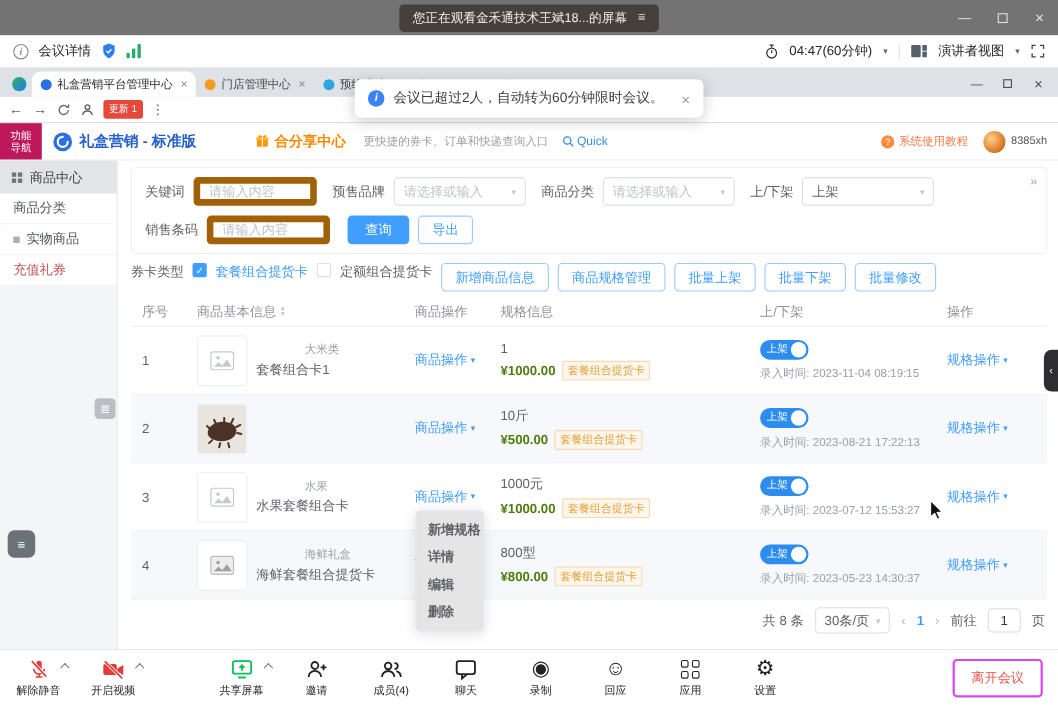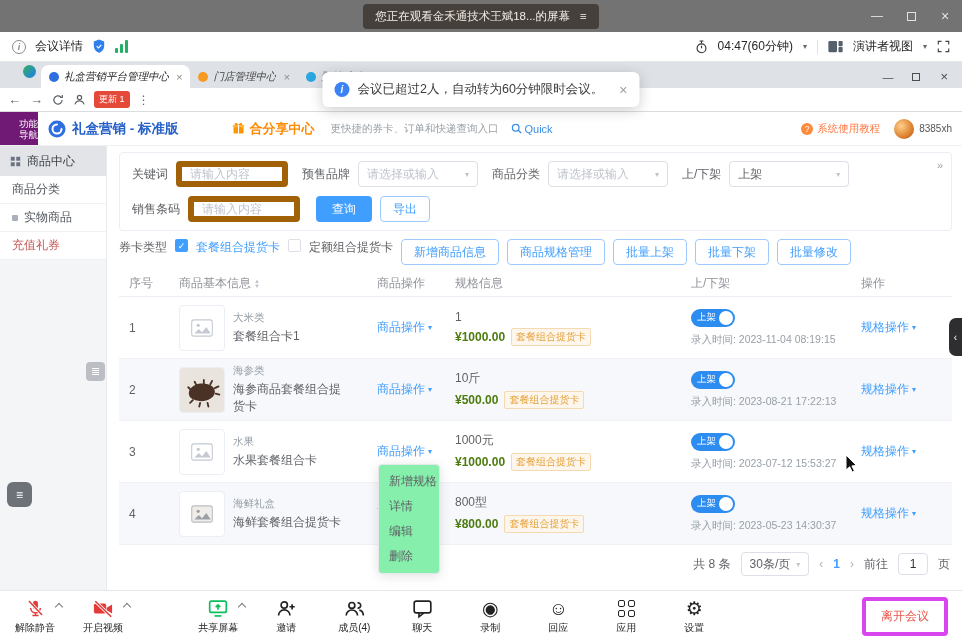--- a/index.html
+++ b/index.html
@@ -20,21 +20,21 @@
   .info-circ { width:14px; height:14px; border-radius:50%; border:1.3px solid #8a8a8a; color:#8a8a8a; font-size:9px;
                display:inline-flex; align-items:center; justify-content:center; font-style:italic; font-weight:bold; }
   .sig { display:flex; align-items:flex-end; gap:2px; height:13px; }
   .sig i { width:3px; background:#23b066; border-radius:1px; display:block; }
   .mb-right { margin-left:auto; display:flex; align-items:center; gap:10px; }
   .divider { width:1px; height:14px; background:#e2e2e2; }
   .mini-caret { font-size:8px; color:#666; }
 
   
   .screen { flex:1; min-height:0; position:relative; background:#dee1e6; display:flex; flex-direction:column; }
-  .tabstrip { flex:0 0 26px; display:flex; padding:3px 4px 0 20px; background:#dee1e6;font-style:italic; }
+  .tabstrip { flex:0 0 26px; display:flex; align-items:flex-end; padding:3px 4px 0 8px; background:#dee1e6; }
   .browser-logo { width:13px; height:13px; border-radius:50%; background:linear-gradient(135deg,#35b15c,#1f7cf0); margin:0 5px 5px 3px; flex:0 0 13px; }
   .tab { height:23px; display:flex; align-items:center; gap:5px; padding:0 8px; font-size:10.5px; color:#454545;
          border-radius:8px 8px 0 0; white-space:nowrap; overflow:hidden; max-width:158px; }
   .tab.active { background:#fff; color:#1f1f1f; }
   .tab .fav { width:10px; height:10px; border-radius:50%; flex:0 0 10px; }
   .tab .tab-x { color:#8b8b8b; font-size:11px; margin-left:2px; }
   .tab-label { overflow:hidden; text-overflow:ellipsis; }
   .ts-right { margin-left:auto; display:flex; align-items:center; align-self:center; gap:0; }
   .bwc { width:28px; text-align:center; color:#4c4c4c; font-size:11px; }
   .bwc i { display:inline-block; width:8px; height:8px; border:1px solid #4c4c4c; }
@@ -42,22 +42,22 @@
   .addressbar { flex:0 0 24px; background:#fff; border-bottom:1px solid #dadce0; display:flex; align-items:center; padding:0 8px; gap:9px; }
   .nav-ic { color:#5f6368; font-size:13px; line-height:1; }
   .url-pill { flex:1; height:18px; background:#f1f3f4; border-radius:9px; display:flex; align-items:center; gap:6px; padding:0 10px; font-size:10.5px; color:#2f2f2f; }
   .url-star { margin-left:auto; color:#5f6368; font-size:11px; }
   .ab-right { display:flex; align-items:center; gap:8px; color:#5f6368; font-size:12px; }
   .update-badge { background:#e5493a; color:#fff; font-size:9px; padding:2px 5px; border-radius:3px; white-space:nowrap; }
 
   
   .page { flex:1; min-height:0; background:#fff; display:flex; flex-direction:column; }
   .page-header { flex:0 0 33px; display:flex; align-items:center; border-bottom:1px solid #eef0f2; padding-right:10px; }
-  .nav-box { width:38px; height:33px; flex:0 0 38px; background:#701a75; color:#fff; font-size:9.5px; line-height:11px;
-             display:flex; flex-direction:column; align-items:flex-end; justify-content:center; }
+  .nav-box { width:38px; height:33px; flex:0 0 38px; background:#be185d; color:#fff; font-size:9.5px; line-height:11px;
+             display:flex; flex-direction:column; align-items:center; justify-content:center; }
   .brand { display:flex; gap:6px; margin-left:10px; }
   .brand-name { color:#2760c8; font-weight:bold; font-size:13.5px; }
   .share-center { display:flex; align-items:center; gap:4px; margin-left:52px; color:#ff8a00; font-weight:bold; font-size:13px; }
   .share-hint { color:#9aa0a6; font-size:10.5px; margin-left:16px; }
   .quick { color:#3a8ee6; font-size:11px; display:flex; align-items:center; gap:3px; margin-left:12px;justify-content:center; }
   .tutorial { margin-left:auto; color:#ff7a45; font-size:10.5px; display:flex; align-items:center; gap:4px; }
   .tut-ic { width:12px; height:12px; border-radius:50%; background:#ff8a3c; color:#fff; font-size:8.5px; display:inline-flex; align-items:center; justify-content:center; }
   .user { display:flex; align-items:center; gap:5px; margin-left:14px; font-size:10px; color:#555; }
   .avatar { width:20px; height:20px; border-radius:50%; background:radial-gradient(circle at 35% 35%, #ffd08a, #d97b29 65%, #8a4a12); }
 
@@ -93,41 +93,41 @@
   .table { margin-top:6px; font-size:12px; }
   .thead, .trow { display:grid; grid-template-columns:54px 180px 96px 236px 170px 1fr; align-items:center; }
   .thead { height:26px; color:#909399; border-bottom:1px solid #ebeef5; }
   .th, .c { padding:0 6px; }
   .th-idx, .c-idx { padding-left:10px; }
   .trow { height:62px; border-bottom:1px solid #f0f2f5; color:#606266; }
   .trow.striped { background:#f6f8fb; }
   .sorter { display:inline-flex; flex-direction:column; vertical-align:middle; margin-left:3px; line-height:5px; font-size:6px; color:#c0c4cc; }
   .c-info { display:flex; align-items:center; gap:8px; }
   .thumb { width:46px; height:46px; flex:0 0 46px; border:1px solid #ebeef5; border-radius:4px; background:#fff; display:flex; align-items:center; justify-content:center; overflow:hidden; }
-  .pcat { color:#98a0a8; font-size:10.5px; }
+  .pcat { color:#98a0a8; font-size:10.5px;margin-left:44px; }
   .pname { margin-top:3px; }
   .c-op { padding-left:24px; }
   .blue-link { color:#409eff; cursor:pointer; display:inline-flex; align-items:center; gap:3px; white-space:nowrap; }
   .caret { font-size:8px; }
   .price-line { margin-top:4px; display:flex; align-items:center; gap:6px; }
   .price { font-weight:bold; color:#4d7c0f; }
   .tag { background:#fdf6ec; border:1px solid #f5dab1; color:#e6a23c; font-size:10px; padding:1px 4px; border-radius:2px; white-space:nowrap; }
   .toggle { width:44px; height:18px; background:#2d8cf0; border-radius:9px; position:relative; display:inline-flex; align-items:center; cursor:pointer; }
   .toggle-label { color:#fff; font-size:9.5px; padding-left:6px; }
   .knob { position:absolute; right:2px; top:2px; width:14px; height:14px; border-radius:50%; background:#fff; }
   .time { color:#98a0a8; font-size:10.5px; margin-top:6px; white-space:nowrap; }
 
   .pager { display:flex; align-items:center; justify-content:flex-end; gap:10px; margin-top:7px; color:#606266; font-size:12px; padding-right:2px; }
   .psize { border:1px solid #dcdfe6; border-radius:4px; height:24px; display:flex; align-items:center; gap:6px; padding:0 8px; cursor:pointer; }
   .parrow { color:#b0b6bd; cursor:pointer; }
   .pnum { color:#409eff; font-weight:bold; }
   .goto-input { width:30px; height:22px; border:1px solid #dcdfe6; border-radius:4px; text-align:center; font-size:12px; color:#333; font-family:inherit; outline:none; }
 
-  .menu { position:absolute; left:378px; top:318px; width:62px; background:#86efac; border:1px solid #e4e7ed; border-radius:4px;
-          box-shadow:0 2px 12px rgba(0,0,0,.12); z-index:40; padding:4px 0; }
+  .menu { position:absolute; left:378px; top:318px; width:62px; background:#e5e5e5; border:1px solid #e4e7ed; border-radius:4px;
+          box-shadow:0 2px 12px rgba(0,0,0,.12); z-index:40; padding:4px 0;font-weight:bold; }
   .menu-item { height:25px; display:flex; align-items:center; padding:0 10px; color:#606266; font-size:12px; white-space:nowrap; cursor:pointer; }
 
   .toast { position:absolute; top:10px; left:50%; transform:translateX(-50%); background:#fff; border-radius:6px;
            box-shadow:0 3px 14px rgba(0,0,0,.2); display:flex; align-items:center; gap:8px; padding:9px 12px;
            z-index:60; font-size:12.5px; color:#3c3c3c; white-space:nowrap; }
   .toast-i { width:15px; height:15px; flex:0 0 15px; border-radius:50%; background:#3b82f6; color:#fff; font-size:10px;
              display:inline-flex; align-items:center; justify-content:center; font-style:italic; font-weight:bold; }
   .toast-x { color:#9aa0a6; margin-left:8px; font-size:14px; cursor:pointer; }
 
   .side-handle { position:absolute; right:0; top:256px; width:13px; height:38px; background:#2e2e30; border-radius:7px 0 0 7px;
@@ -142,21 +142,21 @@
   .controlbar { flex:0 0 52px; background:#fff; border-top:1px solid #e7e7e7; display:flex; align-items:center; padding:0 14px; }
   .ctl-left { display:flex; gap:26px; }
   .ctl-center { display:flex; gap:26px; margin:0 auto; }
   .ctl { display:flex; flex-direction:column; align-items:center; min-width:42px; position:relative; cursor:pointer; }
   .ctl-icon { height:21px; display:flex; align-items:center; justify-content:center; }
   .ctl-label { font-size:10px; color:#262626; margin-top:2px; white-space:nowrap; }
   .chev-up { position:absolute; right:-6px; top:6px; width:6px; height:6px; border-top:1.4px solid #7a7a7a; border-left:1.4px solid #7a7a7a; transform:rotate(45deg); cursor:pointer; }
   .glyph-dark { color:#222; font-size:19px; line-height:1; }
   .apps-grid { display:grid; grid-template-columns:7px 7px; grid-template-rows:7px 7px; gap:2.5px; }
   .apps-grid i { border:1.7px solid #222; border-radius:2px; display:block; }
-  .leave-btn { margin-left:auto; background:#fff; border:4px solid #d946ef; color:#e8564b; border-radius:4px;
+  .leave-btn { margin-left:auto; background:#fff; border:2px solid #d946ef; color:#e8564b; border-radius:4px;
                font-size:12px; padding:7px 15px; font-family:inherit; cursor:pointer; }
 </style>
 </head>
 <body>
 
 <div class="window">
 
   <div class="titlebar">
     <div class="title-pill">
       <span>您正在观看金禾通技术王斌18...的屏幕</span>
@@ -454,24 +454,20 @@
             <div class="trow striped">
               <span class="c c-idx">2</span>
               <div class="c c-info">
                 <span class="thumb">
                   <svg width="46" height="46" viewBox="0 0 48 48">
                       <rect width="48" height="48" fill="#e9e4de"></rect>
                       <path d="M10 30c-2-6 4-12 12-13 9-1 17 3 16 10-1 6-9 10-17 9-6-1-10-3-11-6z" fill="#4a3326"></path>
                       <path d="M12 24l-3-3M18 19l-2-4M26 17v-4M33 18l2-4M38 22l4-2M39 28l4 1M14 35l-3 3M22 38l-1 4M30 38l1 4" stroke="#4a3326" stroke-width="2" stroke-linecap="round"></path>
                     </svg>
                 </span>
-                <span>
-                  <div class="pcat">海参类</div>
-                  <div class="pname">海参商品套餐组合提货卡</div>
-                </span>
               </div>
               <div class="c c-op">
                 <span class="blue-link">
                     <span>商品操作</span>
                     <span class="caret">▾</span>
                   </span>
               </div>
               <div class="c">
                 <div>10斤</div>
                 <div class="price-line">

